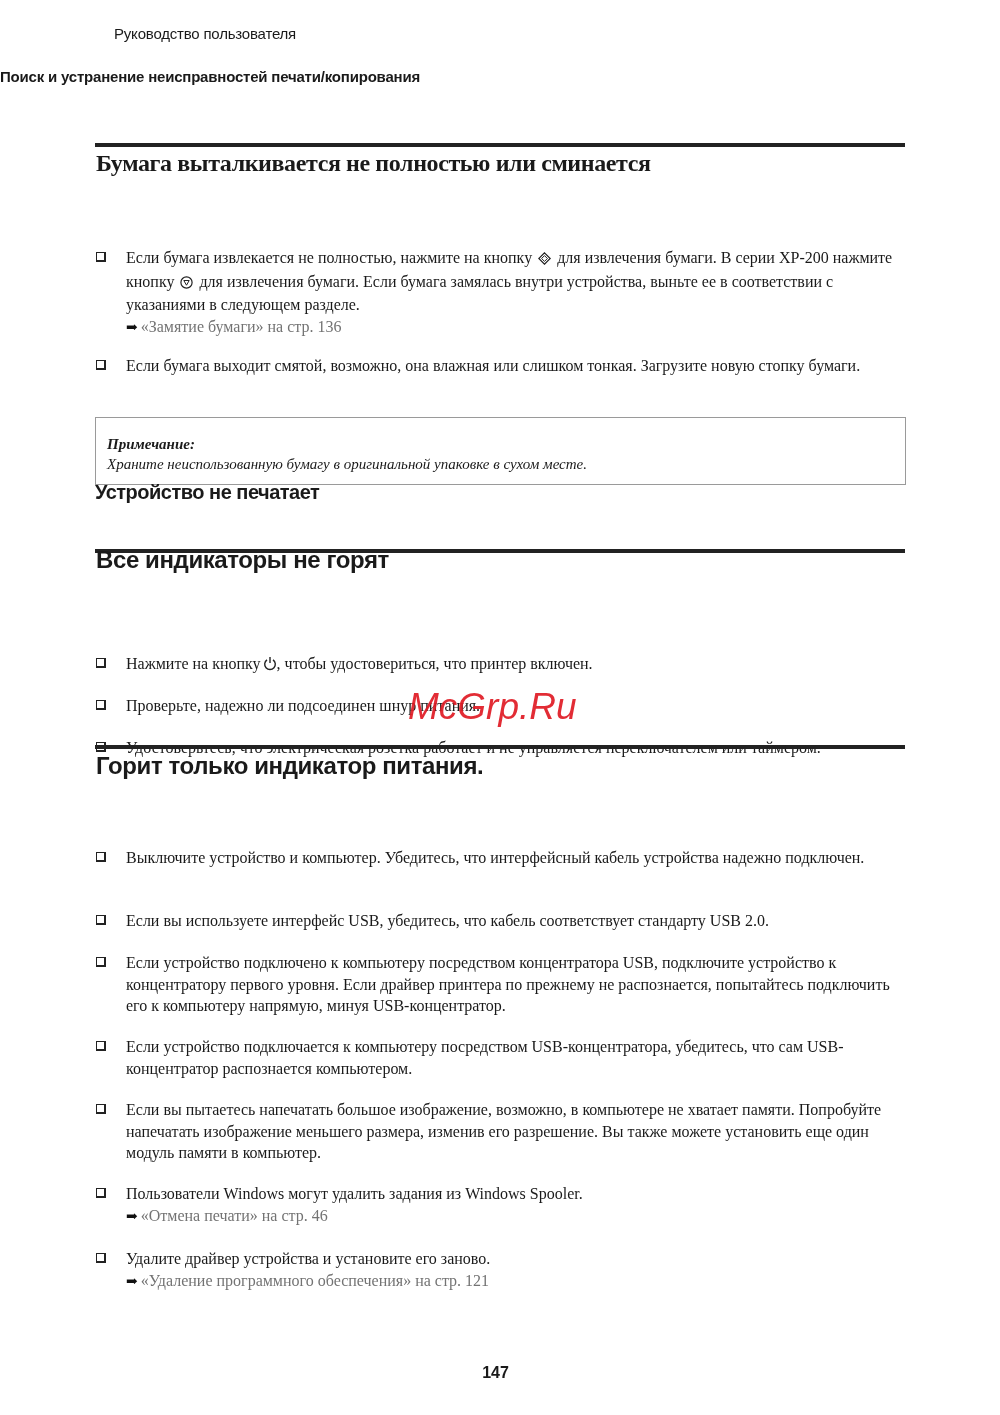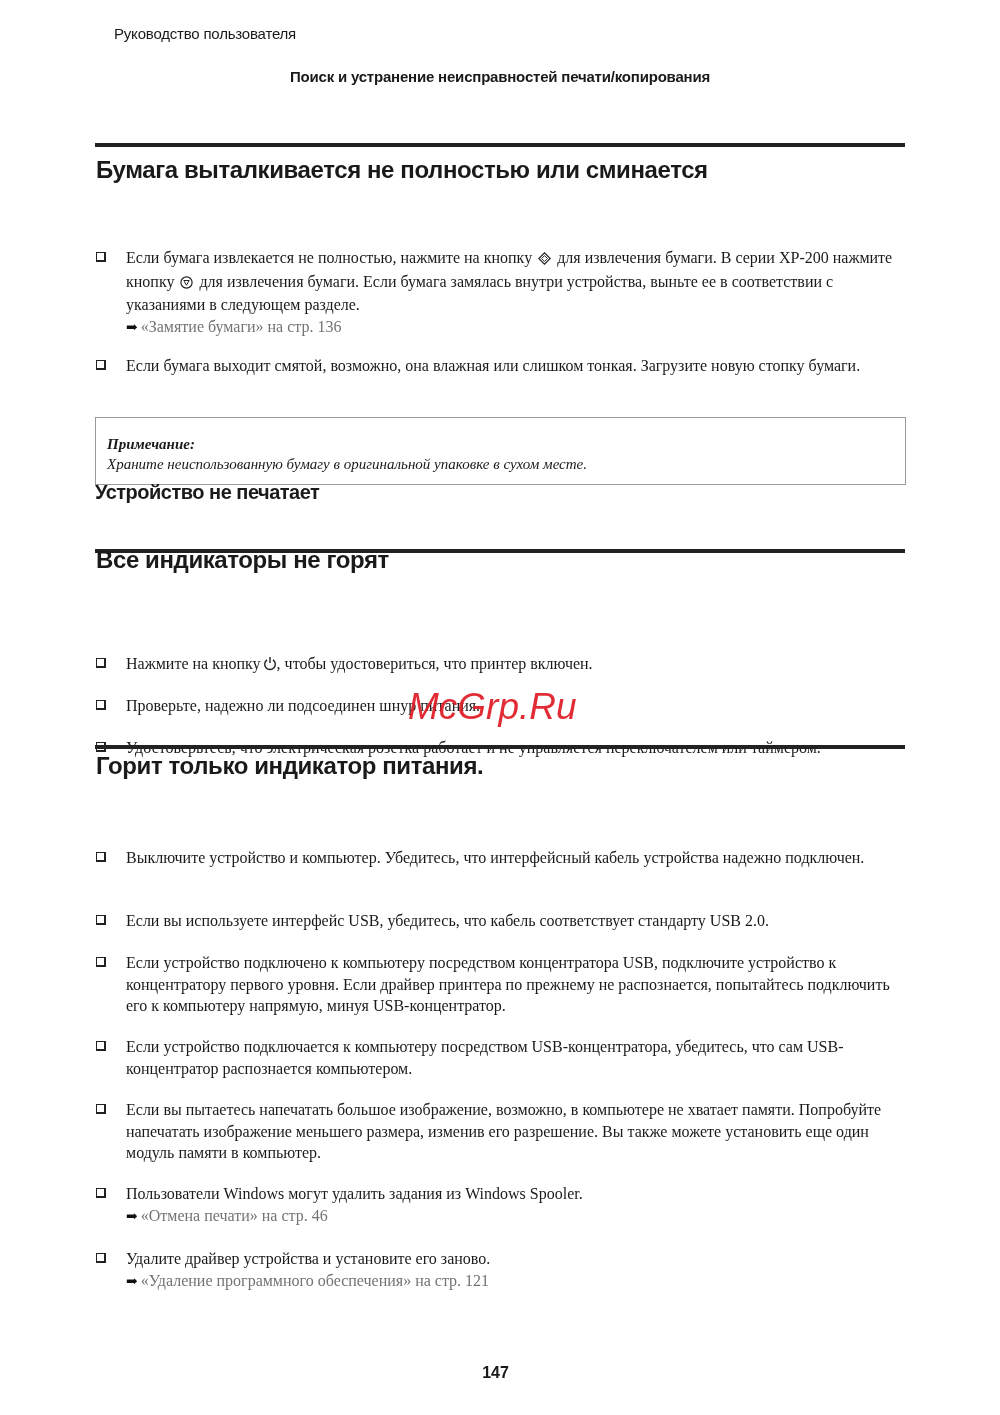--- a/index.html
+++ b/index.html
@@ -1,21 +1,21 @@
 <!DOCTYPE html>
 <html><head>
   <meta charset="utf-8">
   <style>
     html, body { margin: 0; padding: 0; background: #ffffff; }
     body { width: 1000px; height: 1415px; position: relative; overflow: hidden; color: #1a1a1a; }
     .sans { font-family: "Liberation Sans", "DejaVu Sans", sans-serif; }
     .serif { font-family: "Liberation Serif", "DejaVu Serif", serif; margin-top: 44px; }
 
     .running-head { position: absolute; left: 114px; top: 25px; font-size: 15px; letter-spacing: -0.2px; }
-    .chapter-head { position: absolute; left: 0; width: 1000px; top: 68px; text-align: center; font-size: 15px; font-weight: bold; letter-spacing: -0.2px; }
+    .chapter-head { position: absolute; left: 0; width: 1000px; top: 68px; text-align: left; font-size: 15px; font-weight: bold; letter-spacing: -0.2px; }
 
     .rule { position: absolute; left: 95px; width: 810px; height: 4px; background: #222; }
 
     .h2 { position: absolute; left: 96px; font-weight: bold; font-size: 24px; letter-spacing: -0.4px; }
     .h1 { position: absolute; left: 95px; font-weight: bold; font-size: 20px; letter-spacing: -0.5px; }
 
     .item { position: absolute; left: 96px; width: 810px; font-size: 16px; line-height: 21.5px; }
     .item .box { position: absolute; left: 0; top: 5px; width: 10px; height: 10px; border: 1.5px solid #222; border-right-width: 2.5px; border-bottom-width: 2.5px; box-sizing: border-box; }
     .item .text { margin-left: 30px; display: block; }
     .ref { display: block; margin-left: 30px; }
@@ -31,21 +31,21 @@
 
     .watermark { position: absolute; left: 408px; top: 686px; font-size: 37px; color: #e01b24; font-style: italic; font-family: "Liberation Sans", sans-serif; letter-spacing: 0px; opacity: 0.92; }
   </style>
 </head>
 <body>
 
 <div class="running-head sans">Руководство пользователя</div>
 <div class="chapter-head sans">Поиск и устранение неисправностей печати/копирования</div>
 
 <div class="rule" style="top:143px;"></div>
-<div class="h2 sans" style="top:156px;">Бумага выталкивается не полностью или сминается</div>
+<div class="h2 sans" style="top:150px;font-family:Liberation Serif, serif;">Бумага выталкивается не полностью или сминается</div>
 
 <div class="item serif" style="top:203px;">
   <span class="box"></span>
   <span class="text">
     <span>Если бумага извлекается не полностью, нажмите на кнопку</span>
     <span class="inline-icon">
       <svg width="13" height="13" viewBox="0 0 13 13">
           <path d="M6.5 0.8 L12.2 6.5 L6.5 12.2 L0.8 6.5 Z" fill="none" stroke="#222" stroke-width="1.2"></path>
           <path d="M6.5 3.6 L9.4 6.5 L6.5 9.4 L3.6 6.5 Z" fill="none" stroke="#222" stroke-width="1"></path>
         </svg>

